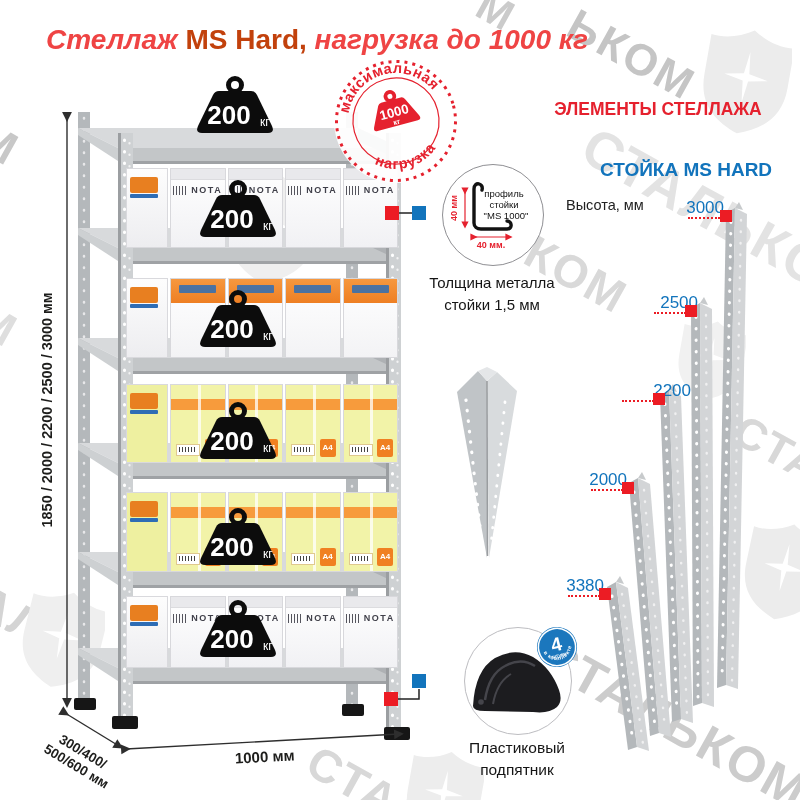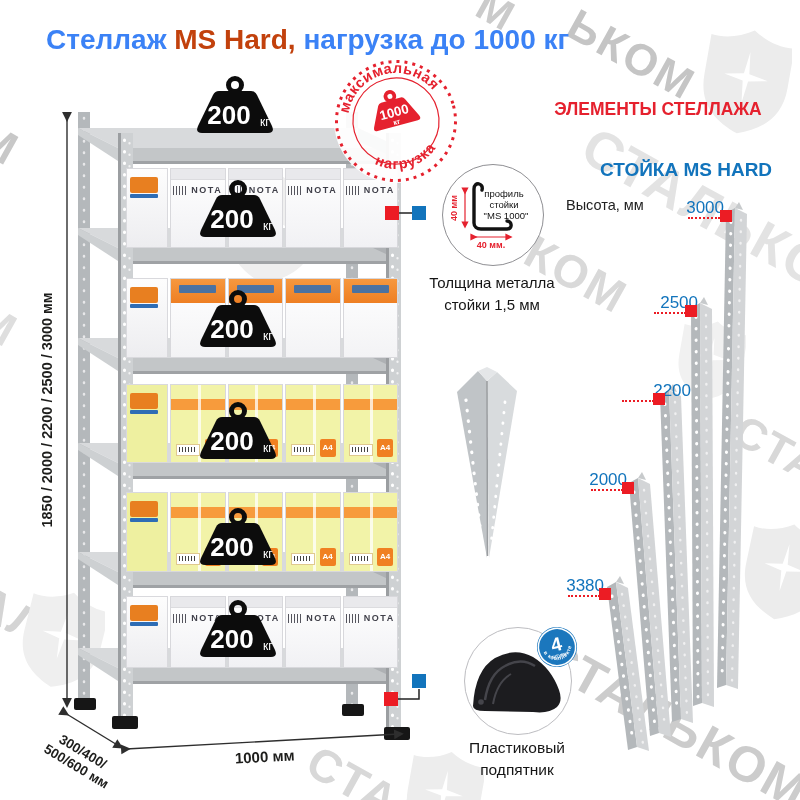--- a/index.html
+++ b/index.html
@@ -4,21 +4,21 @@
 <style>
   html,body{margin:0;padding:0;background:#fff;}
   .stage{position:relative;width:800px;height:800px;background:#ffffff;overflow:hidden;
          font-family:"Liberation Sans",sans-serif;}
   
   .wm{position:absolute;font-weight:bold;white-space:nowrap;letter-spacing:2px;
       transform:rotate(29deg);transform-origin:left top;user-select:none;line-height:1;}
   .shield{position:absolute;}
   
   .title{position:absolute;left:46px;top:24px;font-size:28px;font-weight:bold;white-space:nowrap;}
-  .title .t-blue{color:#3b82f6;} .title .t-red{color:#c2410c;}
+  .title .t-blue{color:#ef4444;font-style:italic;} .title .t-red{color:#c2410c;}
   
   .layer{position:absolute;left:0;top:0;}
   
   .box-row{position:absolute;display:flex;gap:2px;width:272px;}
   .endcap{width:40px;background:linear-gradient(#fdfdfd,#ededf0);border:1px solid #d9d9dd;
           position:relative;flex:0 0 auto;}
   .cap-label{position:absolute;left:3px;top:8px;width:28px;height:16px;background:#e87f20;
              border-radius:2px;}
   .cap-label::after{content:"";position:absolute;left:0;bottom:-5px;width:28px;height:4px;
              background:#2e6db5;border-radius:1px;}

